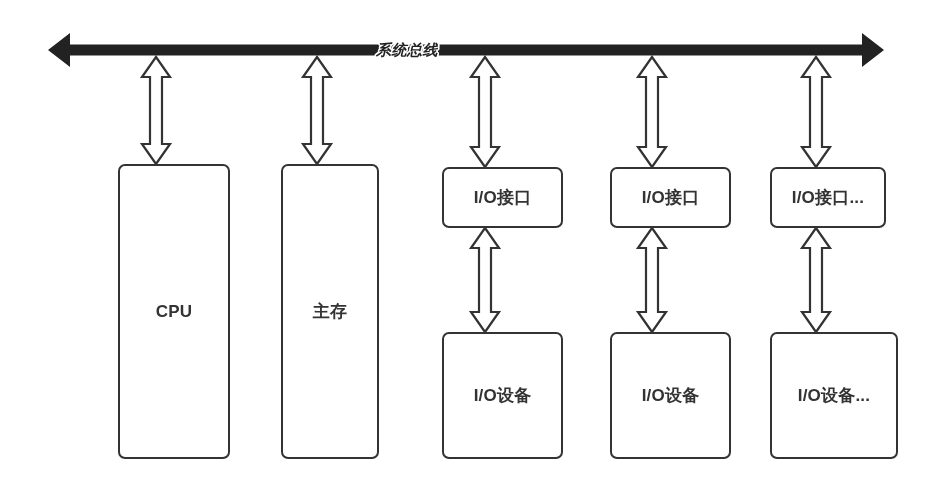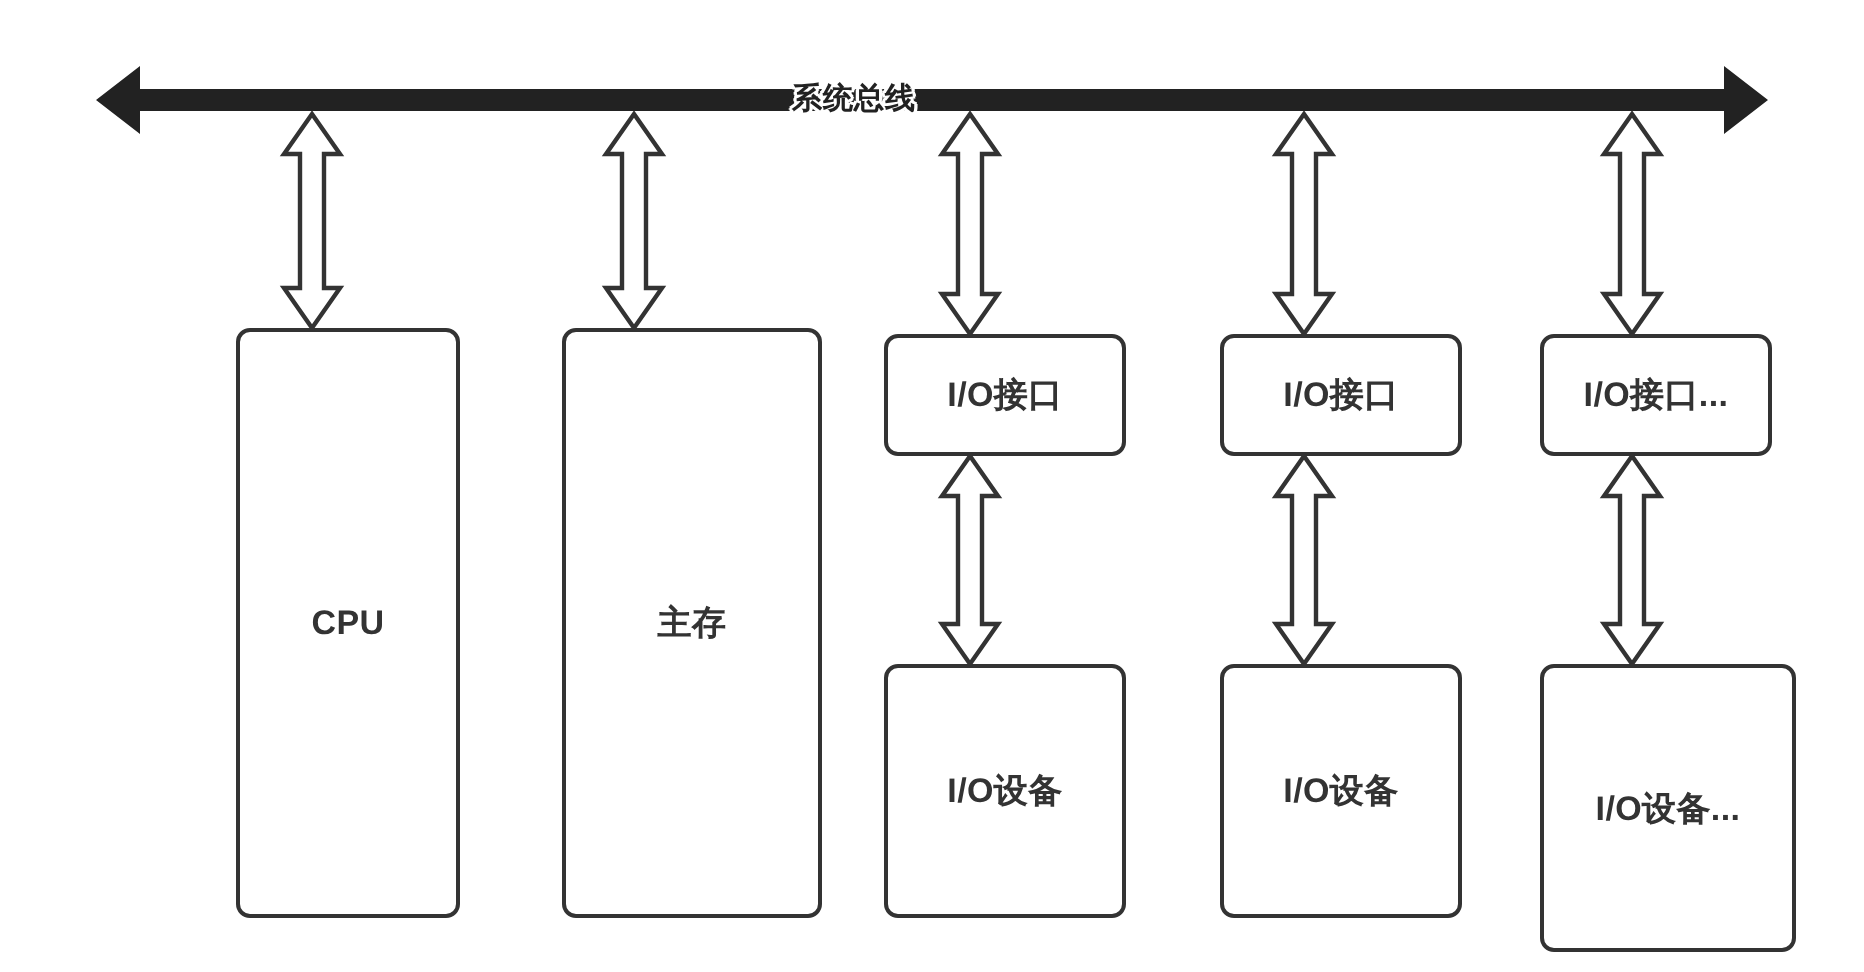--- a/index.html
+++ b/index.html
@@ -73,42 +73,42 @@
         <polygon points="317,57 331,77 323,77 323,144 331,144 317,164 303,144 311,144 311,77 303,77" fill="#ffffff" stroke="#333333" stroke-width="2.2" stroke-linejoin="miter"></polygon>
         <polygon points="485,57 499,77 491,77 491,147 499,147 485,167 471,147 479,147 479,77 471,77" fill="#ffffff" stroke="#333333" stroke-width="2.2" stroke-linejoin="miter"></polygon>
         <polygon points="652,57 666,77 658,77 658,147 666,147 652,167 638,147 646,147 646,77 638,77" fill="#ffffff" stroke="#333333" stroke-width="2.2" stroke-linejoin="miter"></polygon>
         <polygon points="816,57 830,77 822,77 822,147 830,147 816,167 802,147 810,147 810,77 802,77" fill="#ffffff" stroke="#333333" stroke-width="2.2" stroke-linejoin="miter"></polygon>
         <polygon points="485,228 499,248 491,248 491,312 499,312 485,332 471,312 479,312 479,248 471,248" fill="#ffffff" stroke="#333333" stroke-width="2.2" stroke-linejoin="miter"></polygon>
         <polygon points="652,228 666,248 658,248 658,312 666,312 652,332 638,312 646,312 646,248 638,248" fill="#ffffff" stroke="#333333" stroke-width="2.2" stroke-linejoin="miter"></polygon>
         <polygon points="816,228 830,248 822,248 822,312 830,312 816,332 802,312 810,312 810,248 802,248" fill="#ffffff" stroke="#333333" stroke-width="2.2" stroke-linejoin="miter"></polygon>
       </g>
   </svg>
 
-  <div class="bus-label" id="bus-label-el" style="left: 396px; top: 42px;">系统总线</div>
+  <div class="bus-label" id="bus-label-el" style="left: 376px; top: 42px; font-style: italic;">系统总线</div>
 
   <div id="nodes-layer">
       <div class="node-box" style="left: 100px; top: 164px; width: 112px; height: 295px;">
         <span class="node-label">CPU</span>
       </div>
-      <div class="node-box" style="left: 263px; top: 164px; width: 130px; height: 295px;">
+      <div class="node-box" style="left: 263px; top: 164px; width: 98px; height: 295px;">
         <span class="node-label">主存</span>
       </div>
       <div class="node-box" style="left: 424px; top: 167px; width: 121px; height: 61px;">
         <span class="node-label">I/O接口</span>
       </div>
       <div class="node-box" style="left: 592px; top: 167px; width: 121px; height: 61px;">
         <span class="node-label">I/O接口</span>
       </div>
       <div class="node-box" style="left: 752px; top: 167px; width: 116px; height: 61px;">
         <span class="node-label">I/O接口...</span>
       </div>
       <div class="node-box" style="left: 424px; top: 332px; width: 121px; height: 127px;">
         <span class="node-label">I/O设备</span>
       </div>
       <div class="node-box" style="left: 592px; top: 332px; width: 121px; height: 127px;">
         <span class="node-label">I/O设备</span>
       </div>
-      <div class="node-box" style="left: 752px; top: 332px; width: 128px; height: 144px;">
+      <div class="node-box" style="left: 752px; top: 332px; width: 128px; height: 127px;">
         <span class="node-label">I/O设备...</span>
       </div>
     </div>
 
 </div>
 
 </body></html>

